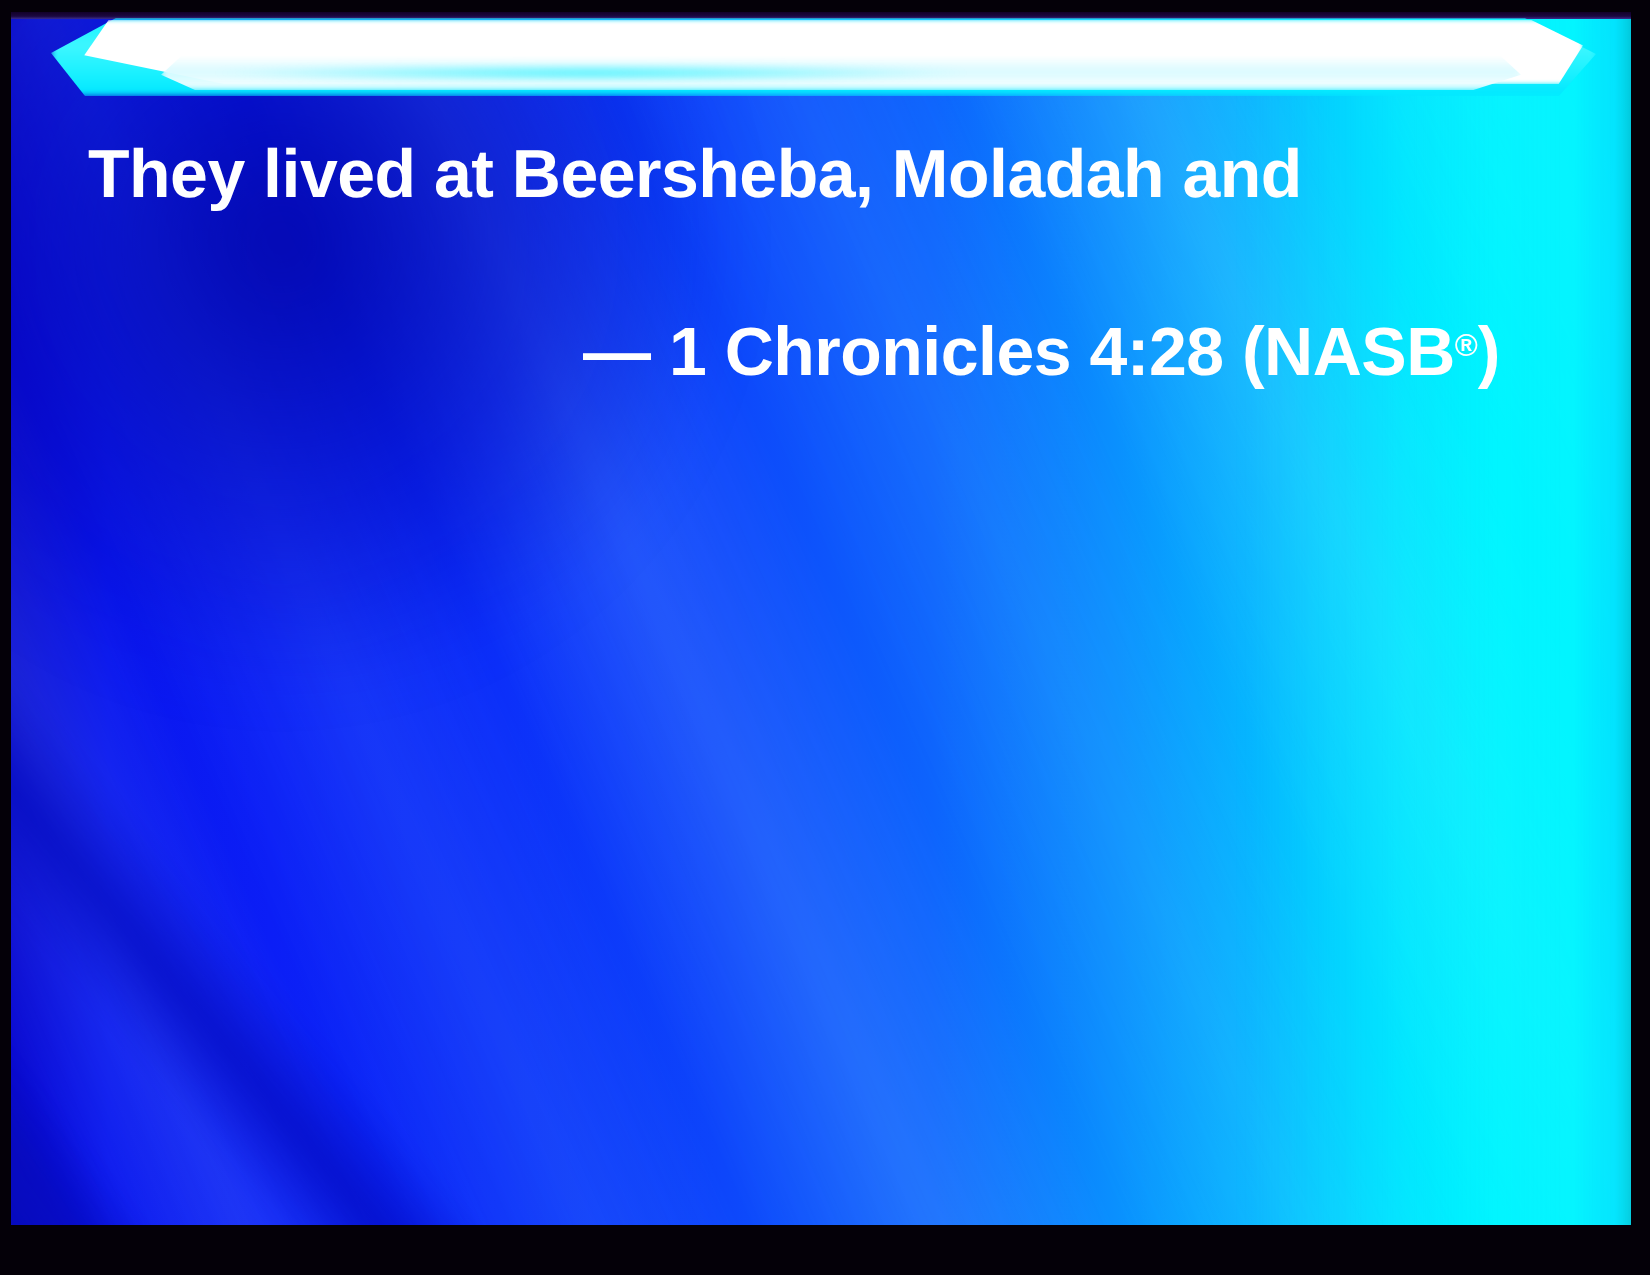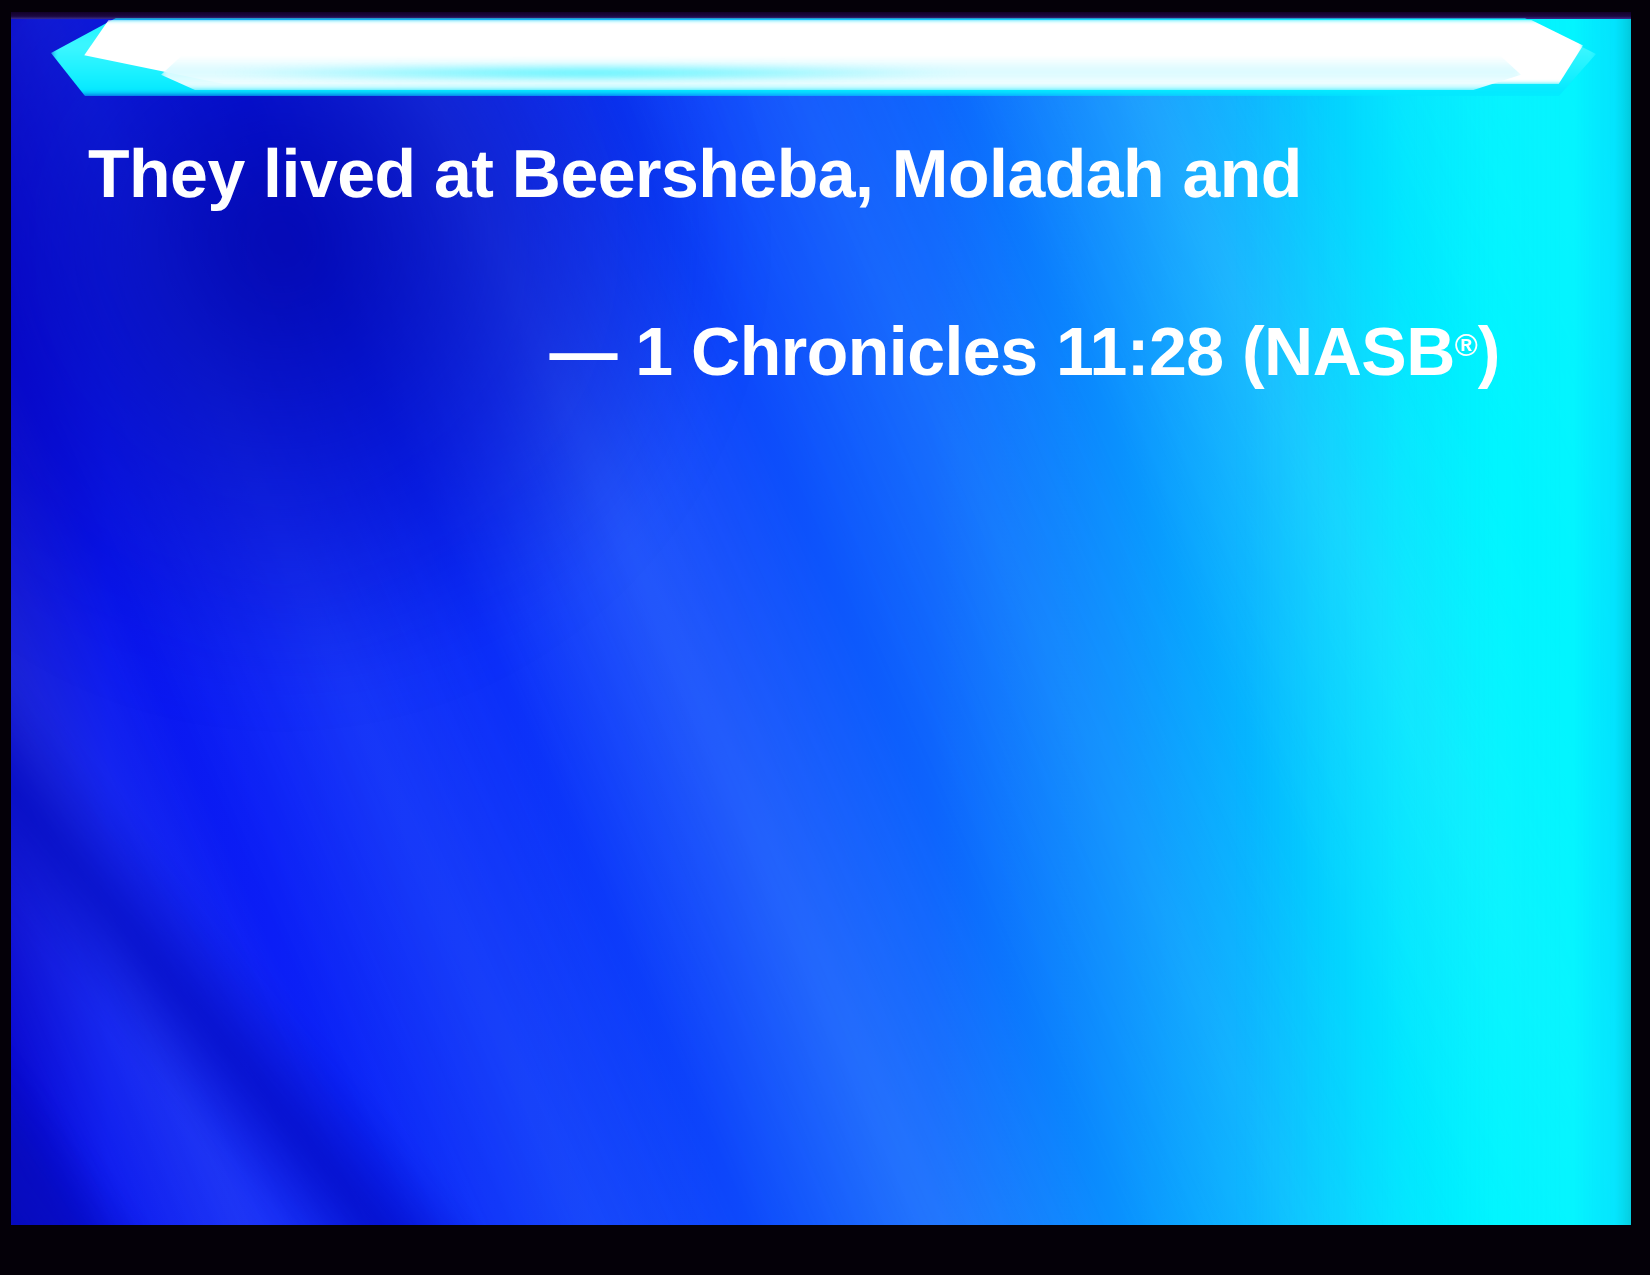--- a/index.html
+++ b/index.html
@@ -284,17 +284,17 @@
       <div id="top-band-white"></div>
       <div id="top-band-white2"></div>
       <div id="top-band-streak"></div>
     </div>
 
     <div id="text-layer">
 
       <div class="verse-line" id="verse-line-1">They lived at Beersheba, Moladah and</div>
 
 
-      <div id="citation"><span>—</span><span>&nbsp;</span><span>1 Chronicles 11:28</span><span>&nbsp;</span><span>(NASB</span><span class="reg">®</span><span>)</span></div>
+      <div id="citation"><span>—</span><span>&nbsp;</span><span>1 Chronicles 4:28</span><span>&nbsp;</span><span>(NASB</span><span class="reg">®</span><span>)</span></div>
 
     </div>
   </div>
 </div>
 
 </body></html>

